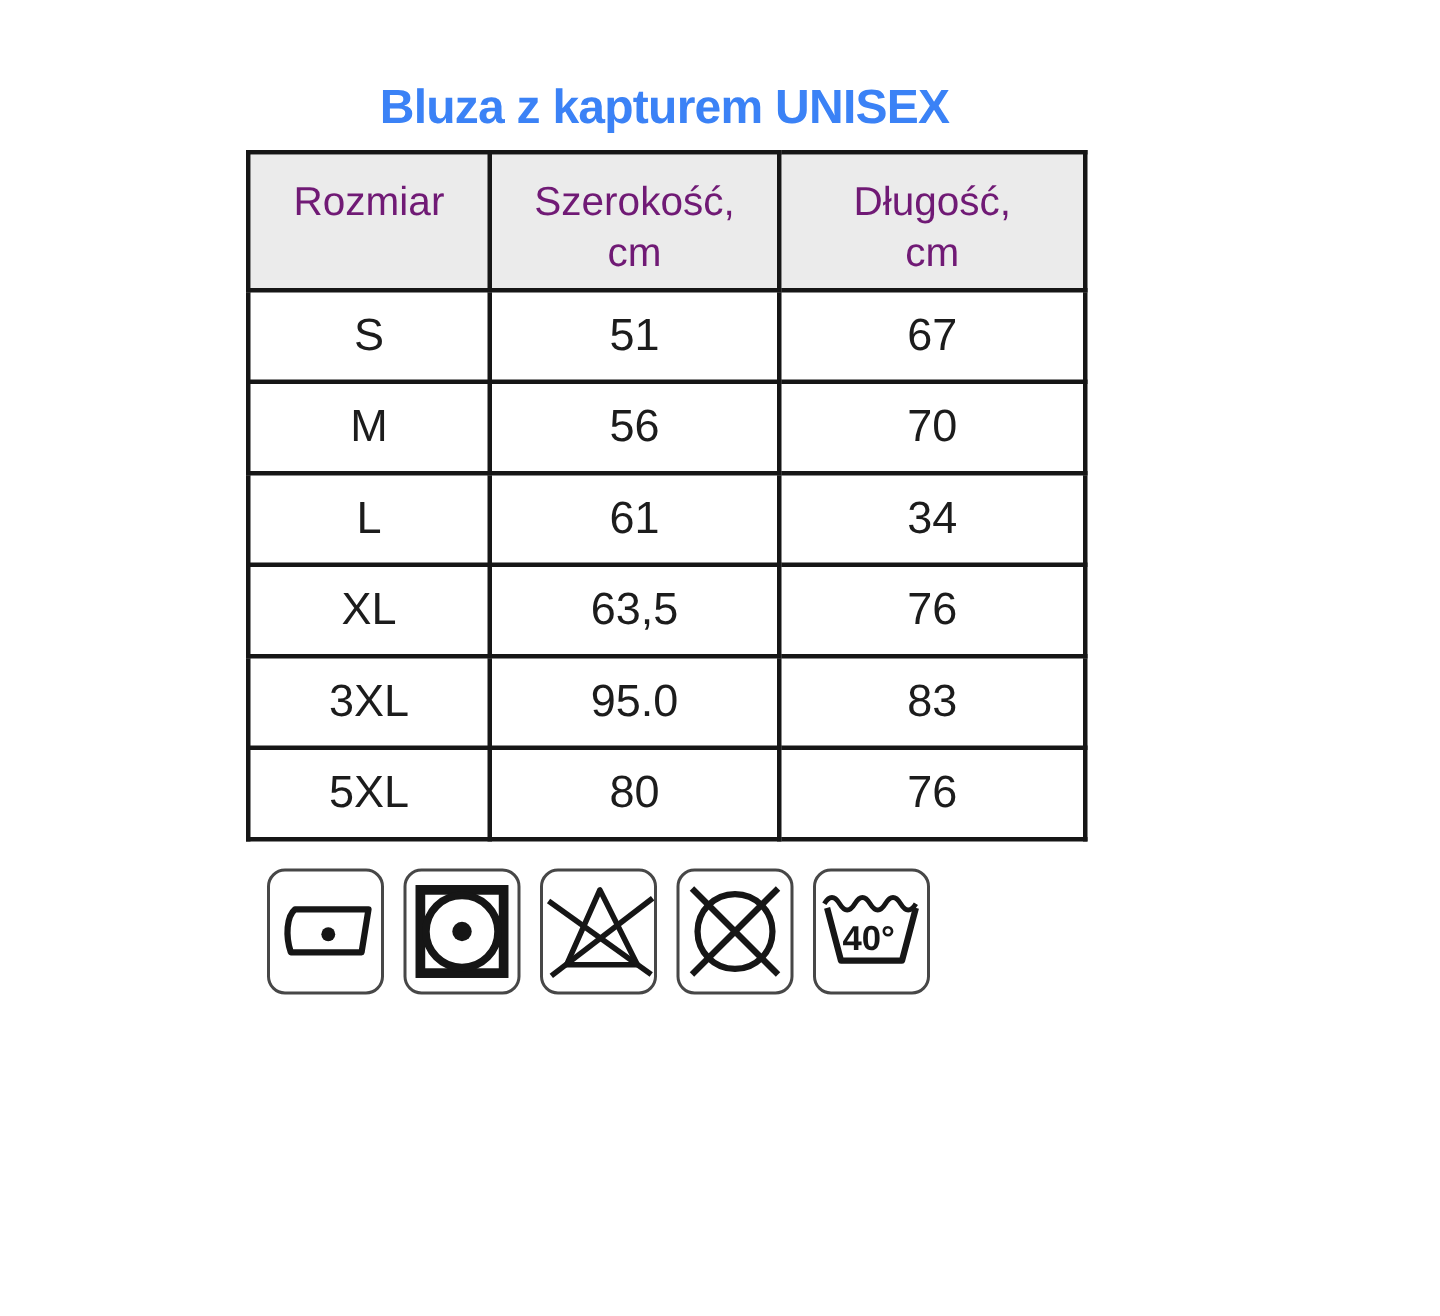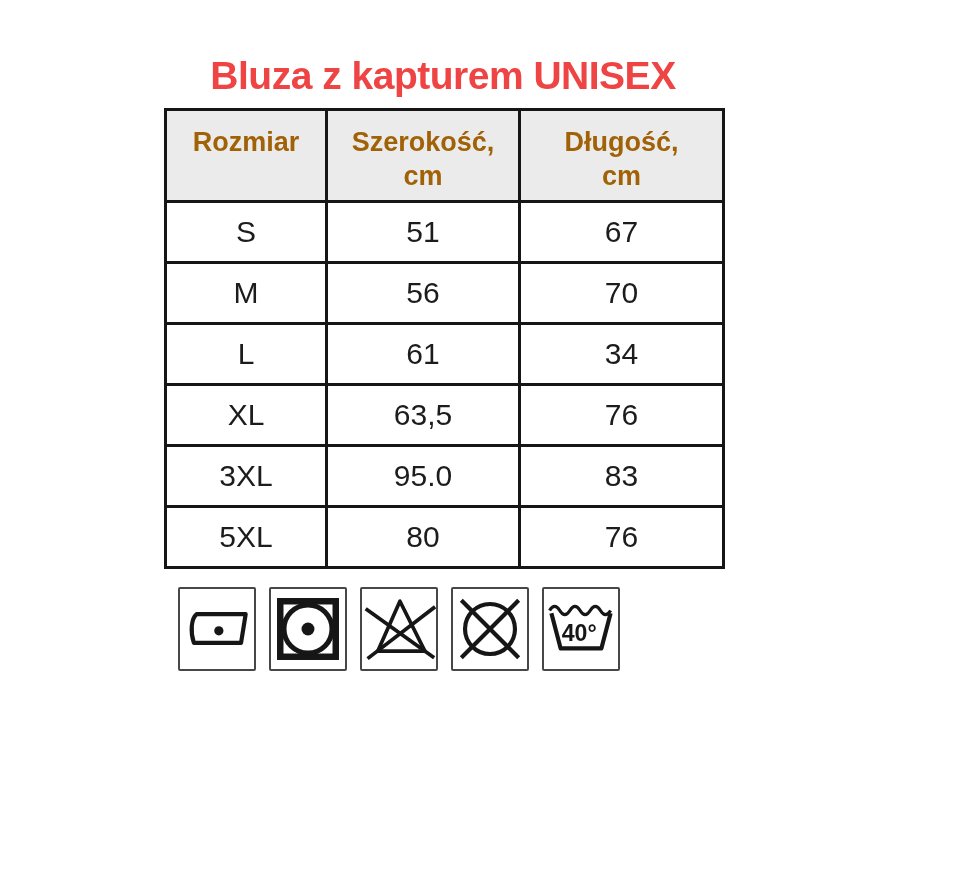--- a/index.html
+++ b/index.html
@@ -17,24 +17,24 @@
     overflow: hidden;
   }
   .content {
     position: absolute;
     left: 164px;
     top: 54px;
     width: 558px;
   }
   .title {
     margin: 0 0 10px 0;
-    font-size: 39px;
+    font-size: 32px;
     font-weight: bold;
     letter-spacing: -0.5px;
-    color: #ef4444;
+    color: #3b82f6;
     text-align: center;
     white-space: nowrap;
     line-height: 1.12;
   }
   table.size-table {
     border-collapse: collapse;
     table-layout: fixed;
     width: 558px;
   }
   .col-size   { width: 161px; }
@@ -42,22 +42,22 @@
   .col-length { width: 204px; }
   .size-table th, .size-table td {
     border: 3px solid #161616;
     text-align: center;
     box-sizing: border-box;
     overflow: hidden;
   }
   .size-table th {
     background: #ebebeb;
     font-size: 27px;
-    font-weight: bold;
-    color: #a16207;
+    font-weight: normal;
+    color: #701a75;
     vertical-align: top;
     padding-top: 14px;
     height: 92px;
     line-height: 34px;
     white-space: pre-line;
   }
   .size-table td {
     font-size: 30px;
     font-weight: 400;
     height: 61px;
@@ -66,21 +66,21 @@
   .care-row {
     display: flex;
     gap: 13px;
     margin: 18px 0 0 14px;
   }
   .care-box {
     width: 78px;
     height: 84px;
     box-sizing: border-box;
     border: 2px solid #474747;
-    border-radius: 2px;
+    border-radius: 12px;
     background: #ffffff;
     display: flex;
     align-items: center;
     justify-content: center;
   }
   .care-box svg { display: block; }
 </style>
 </head>
 <body>
 

